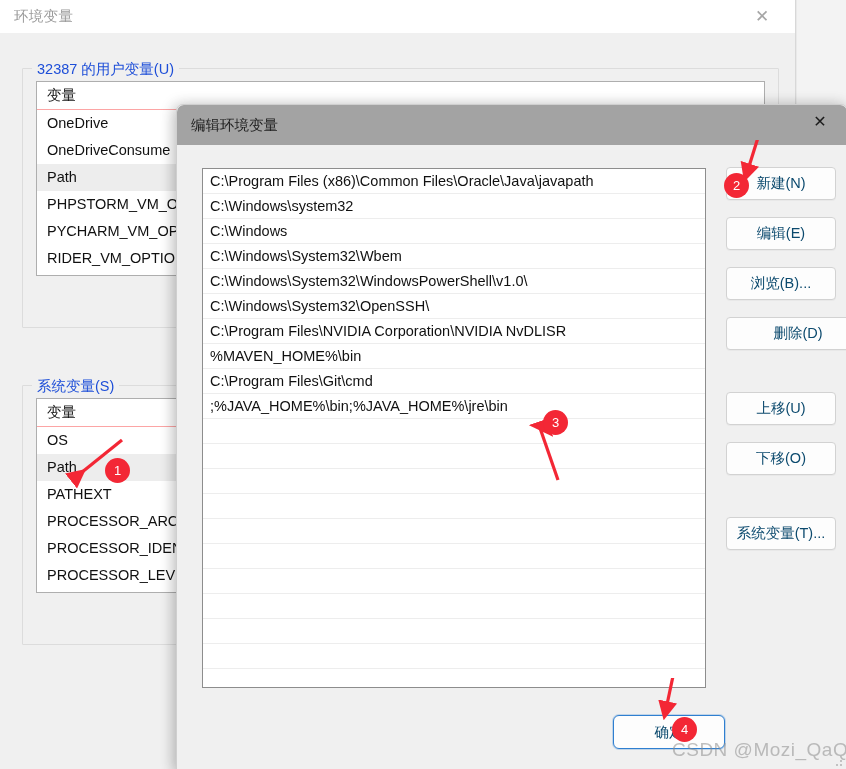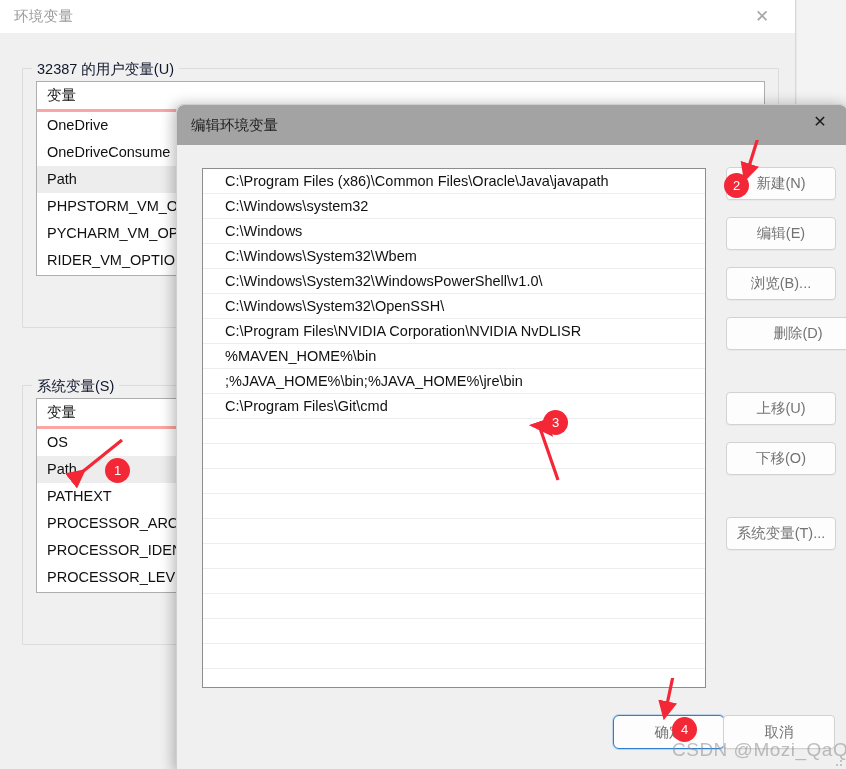--- a/index.html
+++ b/index.html
@@ -44,34 +44,34 @@
     position: absolute;
     border: 1px solid #dcdcdc;
     background: #f0f0f0;
     border-radius: 1px;
   }
   .group-label {
     position: absolute;
     top: -9px; left: 9px;
     background: #f0f0f0;
     padding: 0 5px;
-    font-size: 14.5px; color: #0f172a;
+    font-size: 14.5px; color: #1d4ed8;
   }
   .listbox {
     position: absolute;
     background: #ffffff;
     border: 1px solid #aeaeae;
     overflow: hidden;
   }
   .lb-head {
     height: 27px; line-height: 27px;
     padding-left: 10px;
     font-size: 14.5px; color: #111;
     background: #ffffff;
-    border-bottom: 3px solid #fca5a5;
+    border-bottom: 1px solid #fca5a5;
   }
   .lb-row {
     height: 27px; line-height: 27px;
     padding-left: 10px;
     font-size: 14.5px; color: #111;
     white-space: nowrap;
   }
   .lb-row.selected { background: #ededed; }
 
   
@@ -102,33 +102,33 @@
 
   .path-list {
     position: absolute; left: 25px; top: 63px;
     width: 502px; height: 518px;
     background: #ffffff;
     border: 1px solid #8d8d8d;
     overflow: hidden;
   }
   .path-row {
     height: 24px; line-height: 24px;
-    padding-left: 22px;
+    padding-left: 7px;
     font-size: 14.5px; color: #111;
     border-bottom: 1px solid #ededed;
     white-space: nowrap;
   }
 
   .btn {
     position: absolute;
     width: 108px; height: 31px;
     background: #fdfdfd;
     border: 1px solid #d2d2d2;
     border-radius: 4px;
-    font-size: 14.5px; color: #737373;
+    font-size: 14.5px; color: #0c4a6e;
     display: flex; align-items: center; justify-content: center;
     box-shadow: 0 1px 0 rgba(0,0,0,0.03);
   }
   .btn.default {
     border: 1px solid #2f7fd0;
     box-shadow: 0 0 0 1px rgba(47,127,208,0.25);
     background: #fdfdfd;
   }
 
   
@@ -219,22 +219,22 @@
     <div class="path-list">
       <div id="path-rows">
           <div class="path-row">C:\Program Files (x86)\Common Files\Oracle\Java\javapath</div>
           <div class="path-row">C:\Windows\system32</div>
           <div class="path-row">C:\Windows</div>
           <div class="path-row">C:\Windows\System32\Wbem</div>
           <div class="path-row">C:\Windows\System32\WindowsPowerShell\v1.0\</div>
           <div class="path-row">C:\Windows\System32\OpenSSH\</div>
           <div class="path-row">C:\Program Files\NVIDIA Corporation\NVIDIA NvDLISR</div>
           <div class="path-row">%MAVEN_HOME%\bin</div>
+          <div class="path-row">C:\Program Files\Git\cmd</div>
           <div class="path-row">;%JAVA_HOME%\bin;%JAVA_HOME%\jre\bin</div>
-          <div class="path-row">C:\Program Files\Git\cmd</div>
           <div class="path-row">&nbsp;</div>
           <div class="path-row">&nbsp;</div>
           <div class="path-row">&nbsp;</div>
           <div class="path-row">&nbsp;</div>
           <div class="path-row">&nbsp;</div>
           <div class="path-row">&nbsp;</div>
           <div class="path-row">&nbsp;</div>
           <div class="path-row">&nbsp;</div>
           <div class="path-row">&nbsp;</div>
           <div class="path-row">&nbsp;</div>
@@ -245,21 +245,20 @@
         <div class="btn" style="left: 549px; top: 62px;">新建(N)</div>
         <div class="btn" style="left: 549px; top: 112px;">编辑(E)</div>
         <div class="btn" style="left: 549px; top: 162px;">浏览(B)...</div>
         <div class="btn" style="left: 549px; top: 212px; padding-left: 17px;">删除(D)</div>
         <div class="btn" style="left: 549px; top: 287px;">上移(U)</div>
         <div class="btn" style="left: 549px; top: 337px;">下移(O)</div>
         <div class="btn" style="left: 549px; top: 412px;">系统变量(T)...</div>
       </div>
 
     <div class="btn default" style="left:436px; top:610px; width:110px; height:32px;border-radius:6px;">确定</div>
-    <div class="btn" style="left:546px; top:610px; width:110px; height:32px;">取消</div>
   </div>
 
   <svg class="ann-arrow" style="left:60px; top:425px; width:110px; height:70px;" viewBox="0 0 110 70">
     <defs>
       <marker id="ah1" markerWidth="6" markerHeight="6" refX="4" refY="3" orient="auto" markerUnits="strokeWidth">
         <path d="M6,0 L6,6 L0,3 z" fill="#f32735"></path>
       </marker>
     </defs>
     <line x1="62" y1="15" x2="16" y2="52" stroke="#f32735" stroke-width="3.2" marker-end="url(#ah1)"></line>
   </svg>

